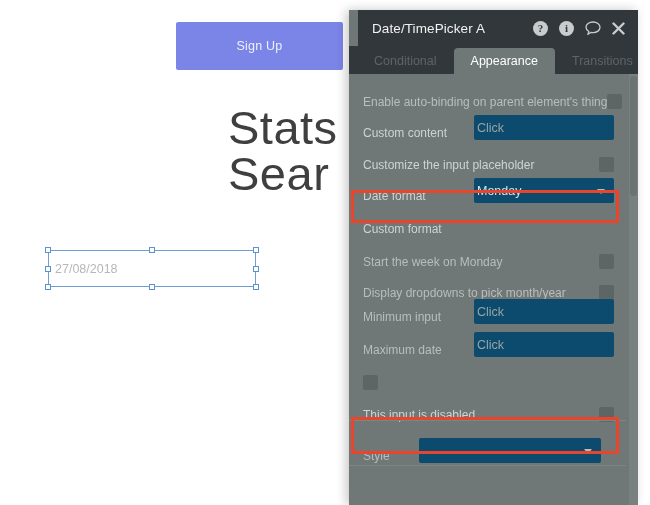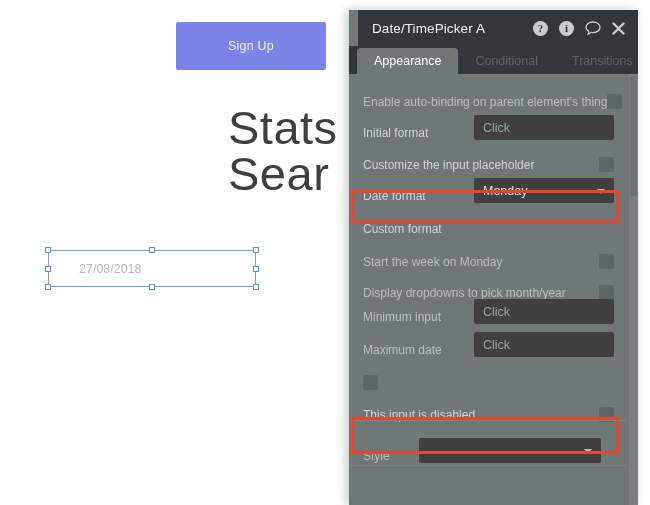--- a/index.html
+++ b/index.html
@@ -8,21 +8,21 @@
     background:#ffffff;
     font-family:"Liberation Sans", sans-serif;
     overflow:hidden;
     position:relative;
   }
 
   
   #canvas{position:absolute;left:0;top:0;width:650px;height:505px;background:#fff;}
 
   #signup-btn{
-    position:absolute;left:176px;top:22px;width:150px;height:48px;
+    position:absolute;left:176px;top:22px;width:167px;height:48px;
     background:#7b85e8;border:none;border-radius:2px;
     color:#eef0fd;font-size:12.5px;font-family:"Liberation Sans",sans-serif;
     display:flex;align-items:center;justify-content:center;
     letter-spacing:.2px;cursor:pointer;
   }
 
   .big-head{
     position:absolute;left:228px;
     font-size:47px;color:#3f3f3f;letter-spacing:.5px;
     font-family:"Liberation Sans",sans-serif;white-space:nowrap;
@@ -31,21 +31,21 @@
   #head-2{top:146px;}
 
   
   #date-el-wrap{position:absolute;left:48px;top:250px;width:208px;height:37px;}
   #date-el{
     position:absolute;left:0;top:0;width:100%;height:100%;
     border:1px solid #6ea0d8;background:#fff;box-sizing:border-box;
   }
   #date-el .val{
     position:absolute;left:6px;top:50%;transform:translateY(-50%);
-    font-size:12.5px;color:#b7b7b7;font-family:"Liberation Sans",sans-serif;margin-left:24px;
+    font-size:12.5px;color:#b7b7b7;font-family:"Liberation Sans",sans-serif;
   }
   .handle{
     position:absolute;width:6px;height:6px;background:#ffffff;
     border:1px solid #5b91cf;box-sizing:border-box;
   }
   .h-tl{left:-3px;top:-3px;}  .h-tm{left:calc(50% - 3px);top:-3px;}  .h-tr{right:-3px;top:-3px;}
   .h-ml{left:-3px;top:calc(50% - 3px);} .h-mr{right:-3px;top:calc(50% - 3px);}
   .h-bl{left:-3px;bottom:-3px;} .h-bm{left:calc(50% - 3px);bottom:-3px;} .h-br{right:-3px;bottom:-3px;}
 
   
@@ -95,22 +95,22 @@
   .row{
     position:absolute;left:0;width:277px;height:32px;
     display:flex;align-items:flex-end;padding:0 12px 0 14px;box-sizing:border-box;
   }
   .lbl{
     font-size:12px;color:#cfd3d2;flex:1;white-space:nowrap;
     font-family:"Liberation Sans",sans-serif;
   }
   .lbl.dim{color:#b9bdbc;}
   .ctl{
-    width:140px;height:25px;background:#404040;border:none;border-radius:2px;
-    display:flex;align-items:center;padding:0 9px;box-sizing:border-box;
+    width:140px;height:25px;background:#0c4a6e;border:none;border-radius:2px;
+    display:flex;align-items:center;padding:0 3px;box-sizing:border-box;
     font-size:12.5px;color:#dfe2e1;position:relative;
     font-family:"Liberation Sans",sans-serif;cursor:pointer;
   }
   .ctl.placeholder{color:#9aa3a2;}
   .caret{
     position:absolute;right:9px;top:50%;margin-top:-2px;
     width:0;height:0;border-left:4.5px solid transparent;border-right:4.5px solid transparent;
     border-top:5px solid #b9bebd;
   }
   .cbx{
@@ -164,38 +164,38 @@
       </svg>
     </div>
     <div class="hdr-icon">
       <svg width="13" height="13" viewBox="0 0 13 13" aria-hidden="true">
         <path d="M1.5 1.5 L11.5 11.5 M11.5 1.5 L1.5 11.5" stroke="#c9ccce" stroke-width="2.4" stroke-linecap="round"></path>
       </svg>
     </div>
   </div>
 
   <div id="tabs">
+    <div class="tab inactive">Conditional</div>
     <div class="tab active">Appearance</div>
-    <div class="tab inactive">Conditional</div>
     <div class="tab inactive">Transitions</div>
   </div>
 
   <div id="panel-body">
 
     <div id="scroll-track">
       <div id="scroll-thumb"></div>
     </div>
 
     <div class="row" style="top:3px">
       <span class="lbl dim">Enable auto-binding on parent element's thing</span>
       <span class="cbx"></span>
     </div>
 
     <div class="row" style="top:34px">
-      <span class="lbl">Initial format</span>
+      <span class="lbl">Custom content</span>
       <span class="ctl placeholder">Click</span>
     </div>
 
     <div class="row" style="top:66px">
       <span class="lbl">Customize the input placeholder</span>
       <span class="cbx"></span>
     </div>
 
     <div class="row" style="top:97px">
       <span class="lbl">Date format</span>

